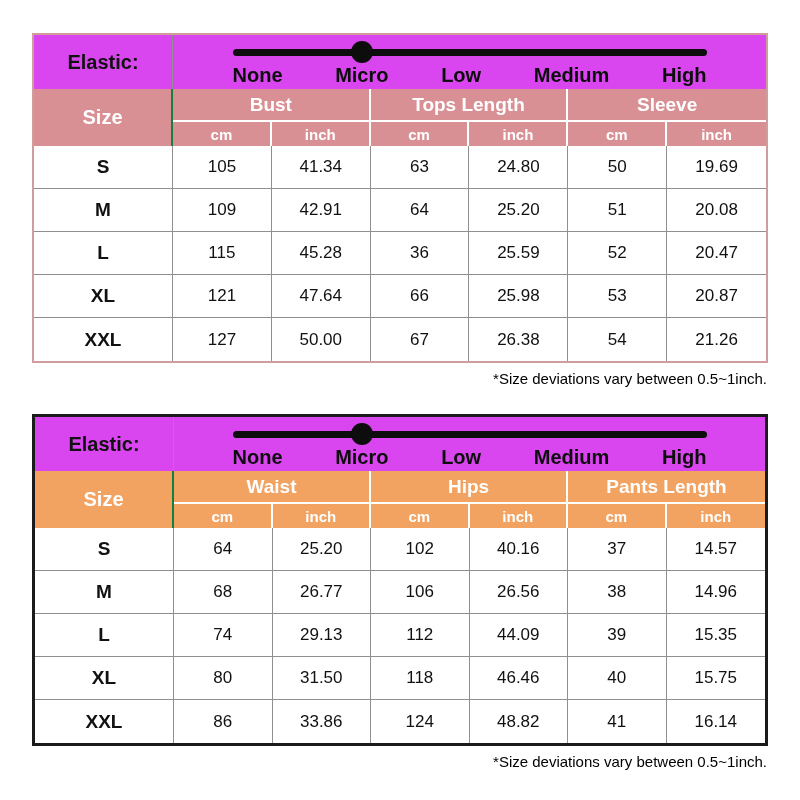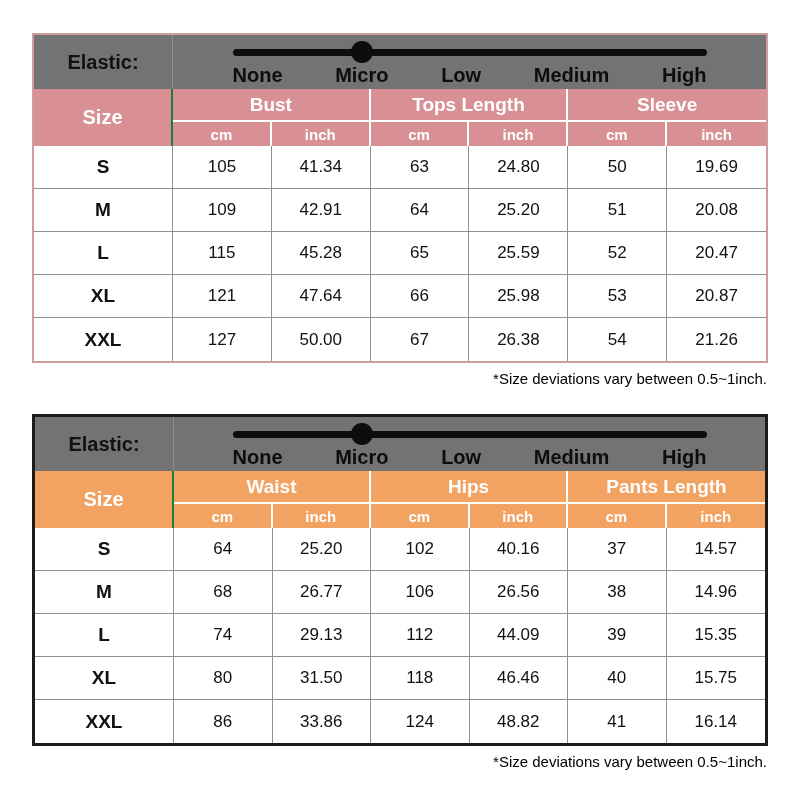--- a/index.html
+++ b/index.html
@@ -8,21 +8,21 @@
     width: 800px; height: 800px;
     background: #ffffff;
     font-family: "Liberation Sans", sans-serif;
     color: #111111;
   }
   .page { padding: 33px 32px 0 32px; }
 
   section.chart { width: 736px; }
   section.chart + section.chart { margin-top: 27px; }
 
-  .frame { border: 2px solid var(--frame, #cf9d9d); background: #737373; }
+  .frame { border: 2px solid var(--frame, #cf9d9d); background: #d946ef; }
   section[data-table="1"] .frame { border-width: 3px; }
 
   table.size-table {
     width: 100%;
     border-collapse: separate;
     border-spacing: 0;
     table-layout: fixed;
   }
   col.c-size { width: 139px; }
   td { padding: 0; text-align: center; vertical-align: middle; }
@@ -150,21 +150,21 @@
               <td>42.91</td>
               <td>64</td>
               <td>25.20</td>
               <td>51</td>
               <td>20.08</td>
             </tr>
             <tr>
               <td class="size-cell">L</td>
               <td>115</td>
               <td>45.28</td>
-              <td>65</td>
+              <td>36</td>
               <td>25.59</td>
               <td>52</td>
               <td>20.47</td>
             </tr>
             <tr>
               <td class="size-cell">XL</td>
               <td>121</td>
               <td>47.64</td>
               <td>66</td>
               <td>25.98</td>

